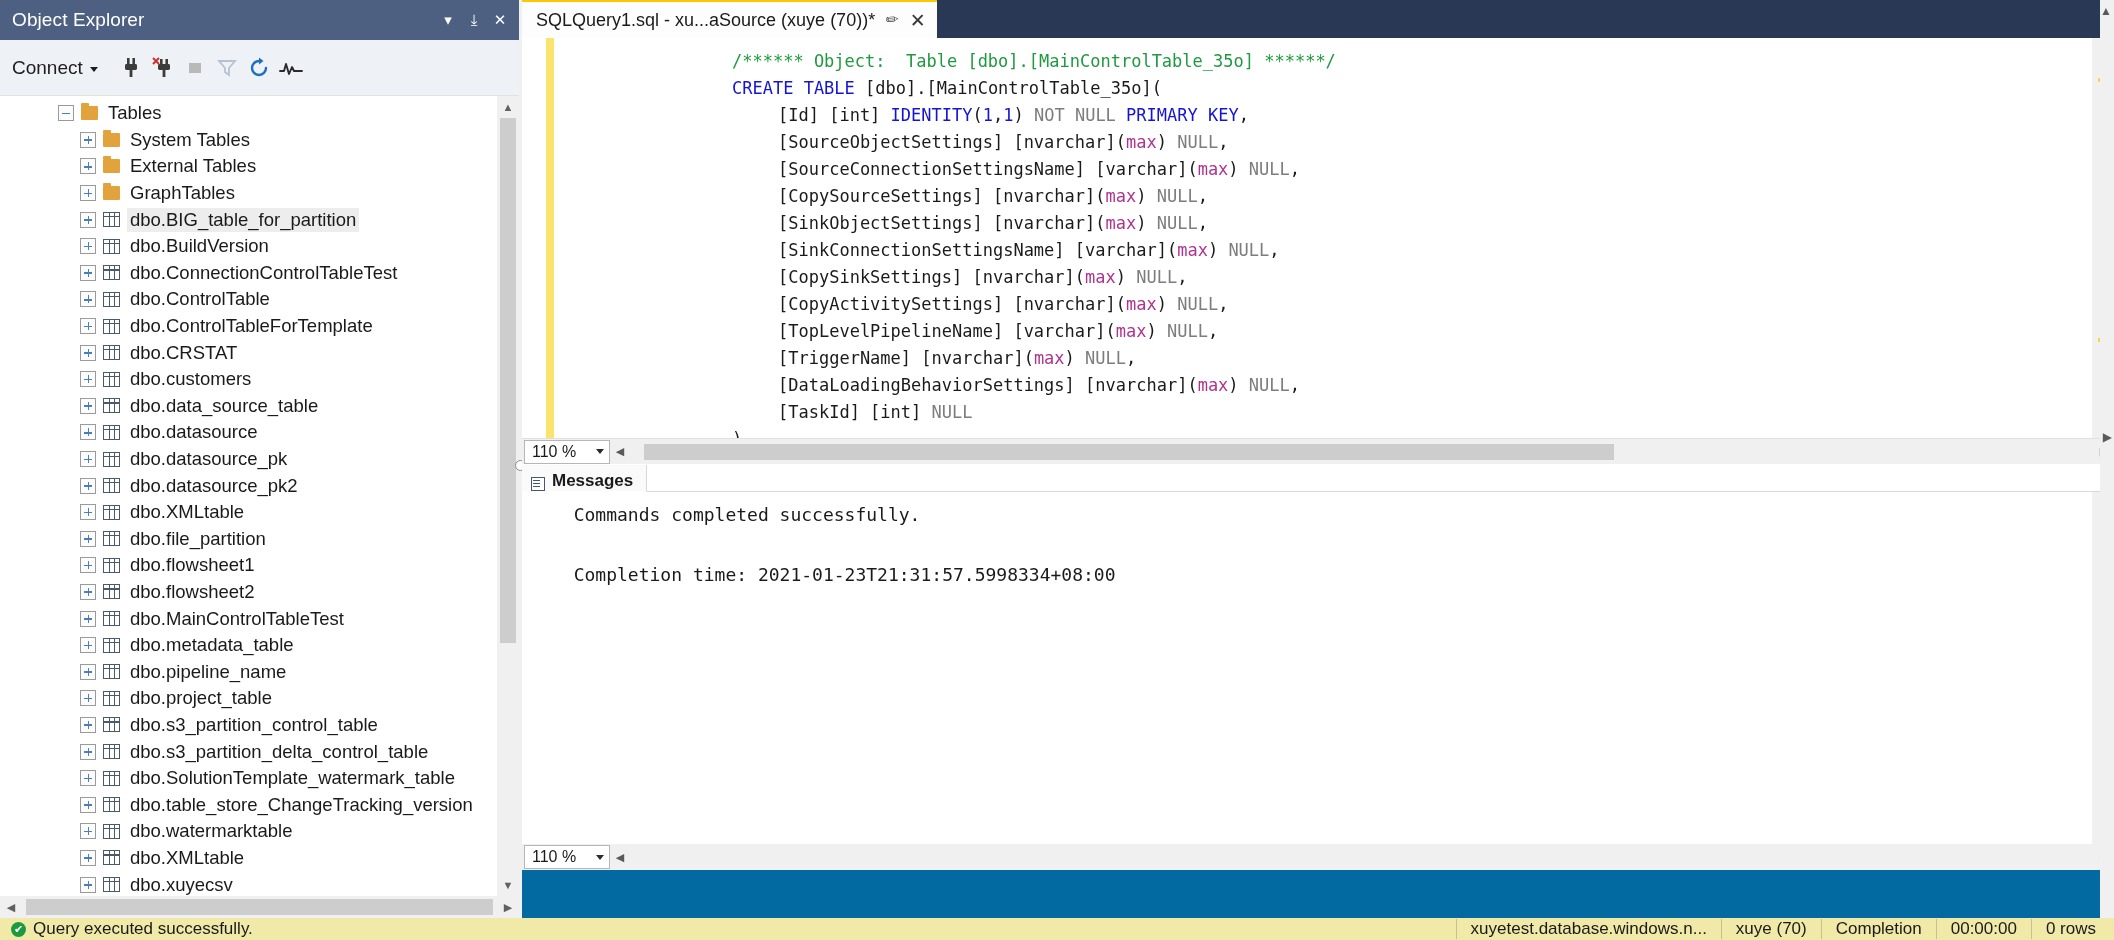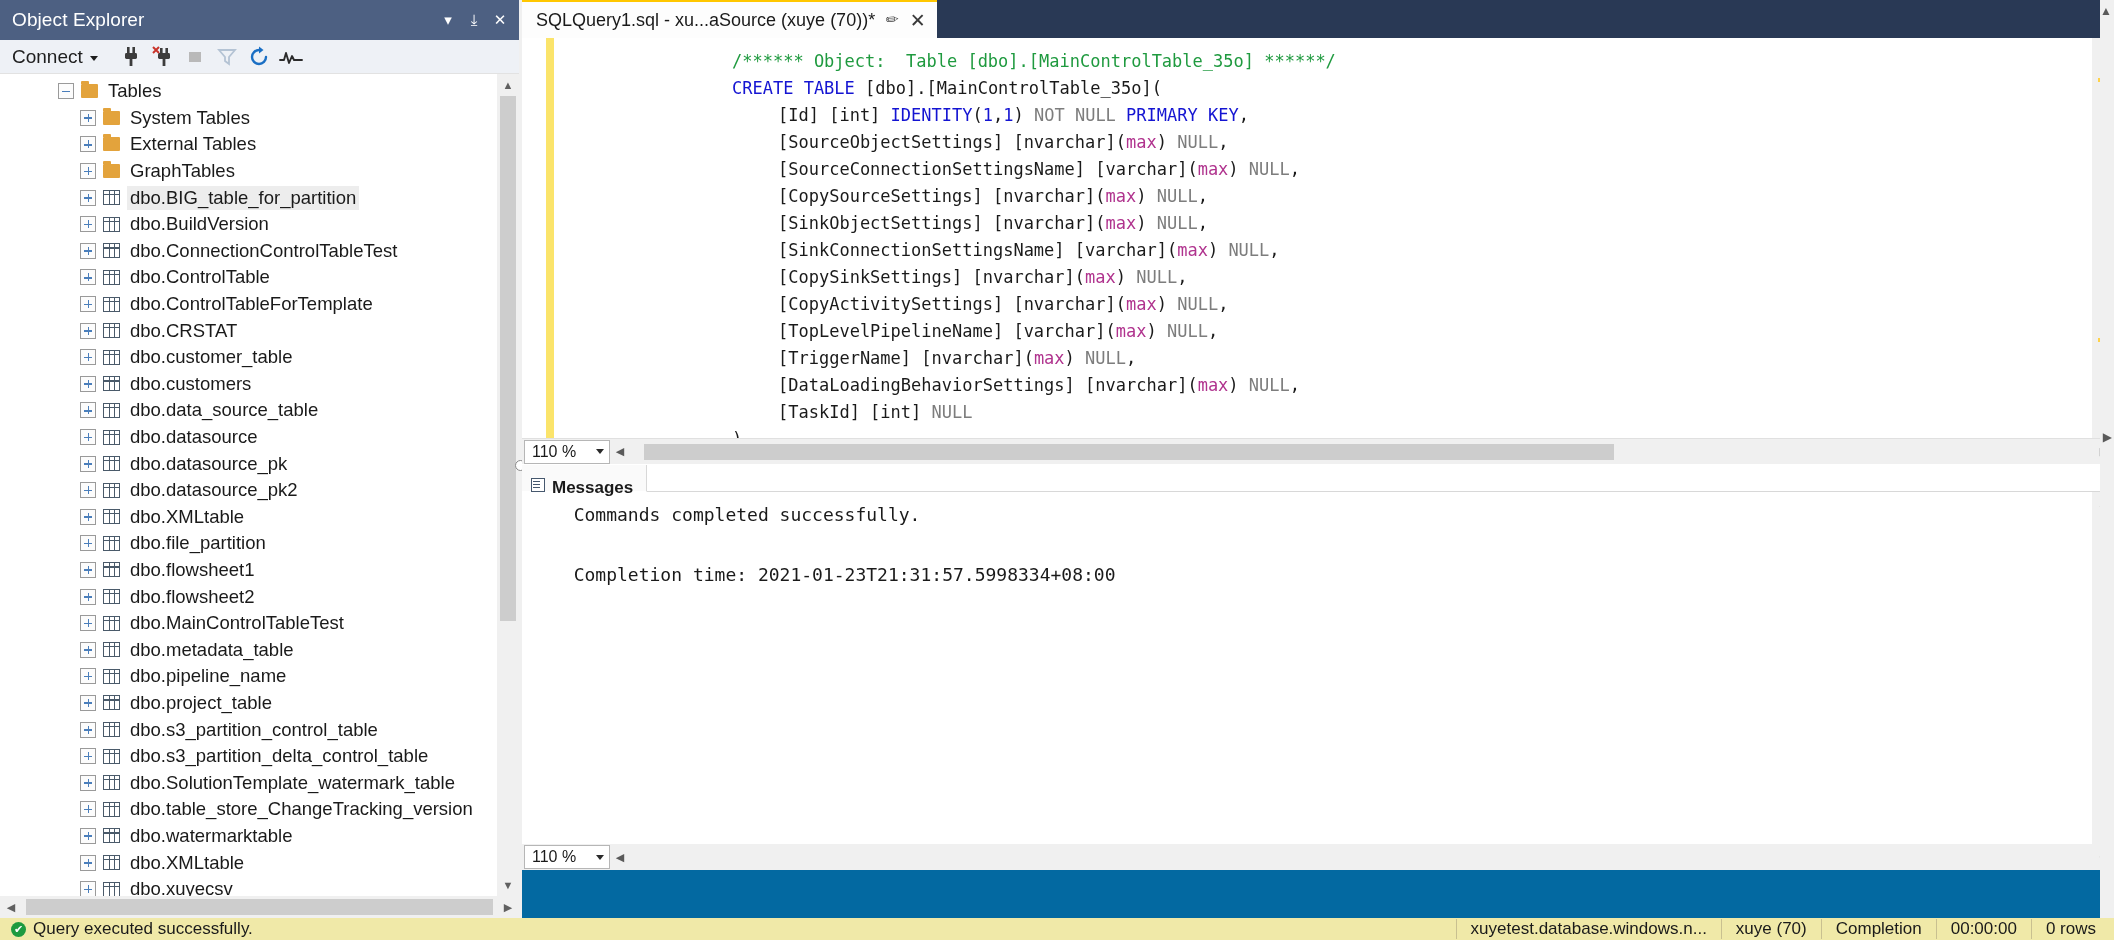--- a/index.html
+++ b/index.html
@@ -20,21 +20,21 @@
     height: 40px; background: #4d6082; color: #ffffff;
     display: flex; align-items: center; padding: 0 6px 0 12px;
     font-size: 19px; flex: none;
   }
   .oe-title { flex: 1; letter-spacing: .1px; }
   .oe-tb-btn {
     width: 26px; height: 30px; display: flex; align-items: center;
     justify-content: center; color: #ffffff; font-size: 15px; cursor: default;
   }
   .oe-toolbar {
-    height: 34px; background: #eef1f6; display: flex; align-items: center;
+    height: 56px; background: #eef1f6; display: flex; align-items: center;
     padding: 0 8px; gap: 2px; flex: none;
     border-bottom: 1px solid #e2e2e2;
   }
   .connect-btn {
     font-size: 19px; color: #1e1e1e; padding: 2px 6px 2px 4px;
     display: flex; align-items: center; gap: 7px; cursor: default;
   }
   .caret-dn {
     width: 0; height: 0; border-left: 4.5px solid transparent;
     border-right: 4.5px solid transparent; border-top: 5.5px solid #1e1e1e;
@@ -167,21 +167,21 @@
   }
   .zs-caret { width:0;height:0;border-left:4.5px solid transparent;border-right:4.5px solid transparent;border-top:5.5px solid #2a2a2a; }
   .zb-arrow { width: 20px; height: 24px; display:flex;align-items:center;justify-content:center;color:#5a5a5a;font-size:11px; }
   .zb-track { flex:1; height:24px; position:relative; }
   .zb-thumb { position:absolute; top:4px; height:16px; background:#cdcdcd; }
 
   
   .results { flex:1; display:flex; flex-direction:column; background:#ffffff; position:relative; }
   .msgtab-row { height: 28px; display:flex; align-items:flex-end; flex:none; background:#ffffff; }
   .msgtab {
-    height: 27px; display:flex; align-items:flex-start; gap: 7px; padding: 13px 13px 0 9px;
+    height: 27px; display:flex; align-items:flex-end; gap: 7px; padding: 13px 13px 0 9px;
     font-size: 17px; color:#1a1a1a; background:#fafafa; border-right:1px solid #d8d8d8;
     border-bottom: 1px solid #ffffff; font-weight: bold; cursor: default;
   }
   .msg-ico {
     width: 14px; height: 14px; border:1.4px solid #46586e; background:#fff; position:relative;
   }
   .msg-ico::after{content:"";position:absolute;left:1px;top:2px;width:7px;height:1.2px;background:#46586e;box-shadow:0 3px 0 #46586e,0 6px 0 #46586e;}
   .msgtab-fill { flex:1; height:27px; border-bottom:1px solid #d8d8d8; }
   .msgbody {
     flex:1; font-family:"DejaVu Sans Mono","Liberation Mono",monospace;
@@ -326,26 +326,20 @@
           <div class="trow">
             <span class="tw" style="width: 56px;"></span>
             <span class="exp plus"></span>
             <span class="tblico"></span>
             <span class="tlabel">dbo.CRSTAT</span>
           </div>
           <div class="trow">
             <span class="tw" style="width: 56px;"></span>
             <span class="exp plus"></span>
             <span class="tblico"></span>
-            <span class="tlabel">dbo.customer_table</span>
-          </div>
-          <div class="trow">
-            <span class="tw" style="width: 56px;"></span>
-            <span class="exp plus"></span>
-            <span class="tblico"></span>
             <span class="tlabel">dbo.customers</span>
           </div>
           <div class="trow">
             <span class="tw" style="width: 56px;"></span>
             <span class="exp plus"></span>
             <span class="tblico"></span>
             <span class="tlabel">dbo.data_source_table</span>
           </div>
           <div class="trow">
             <span class="tw" style="width: 56px;"></span>

